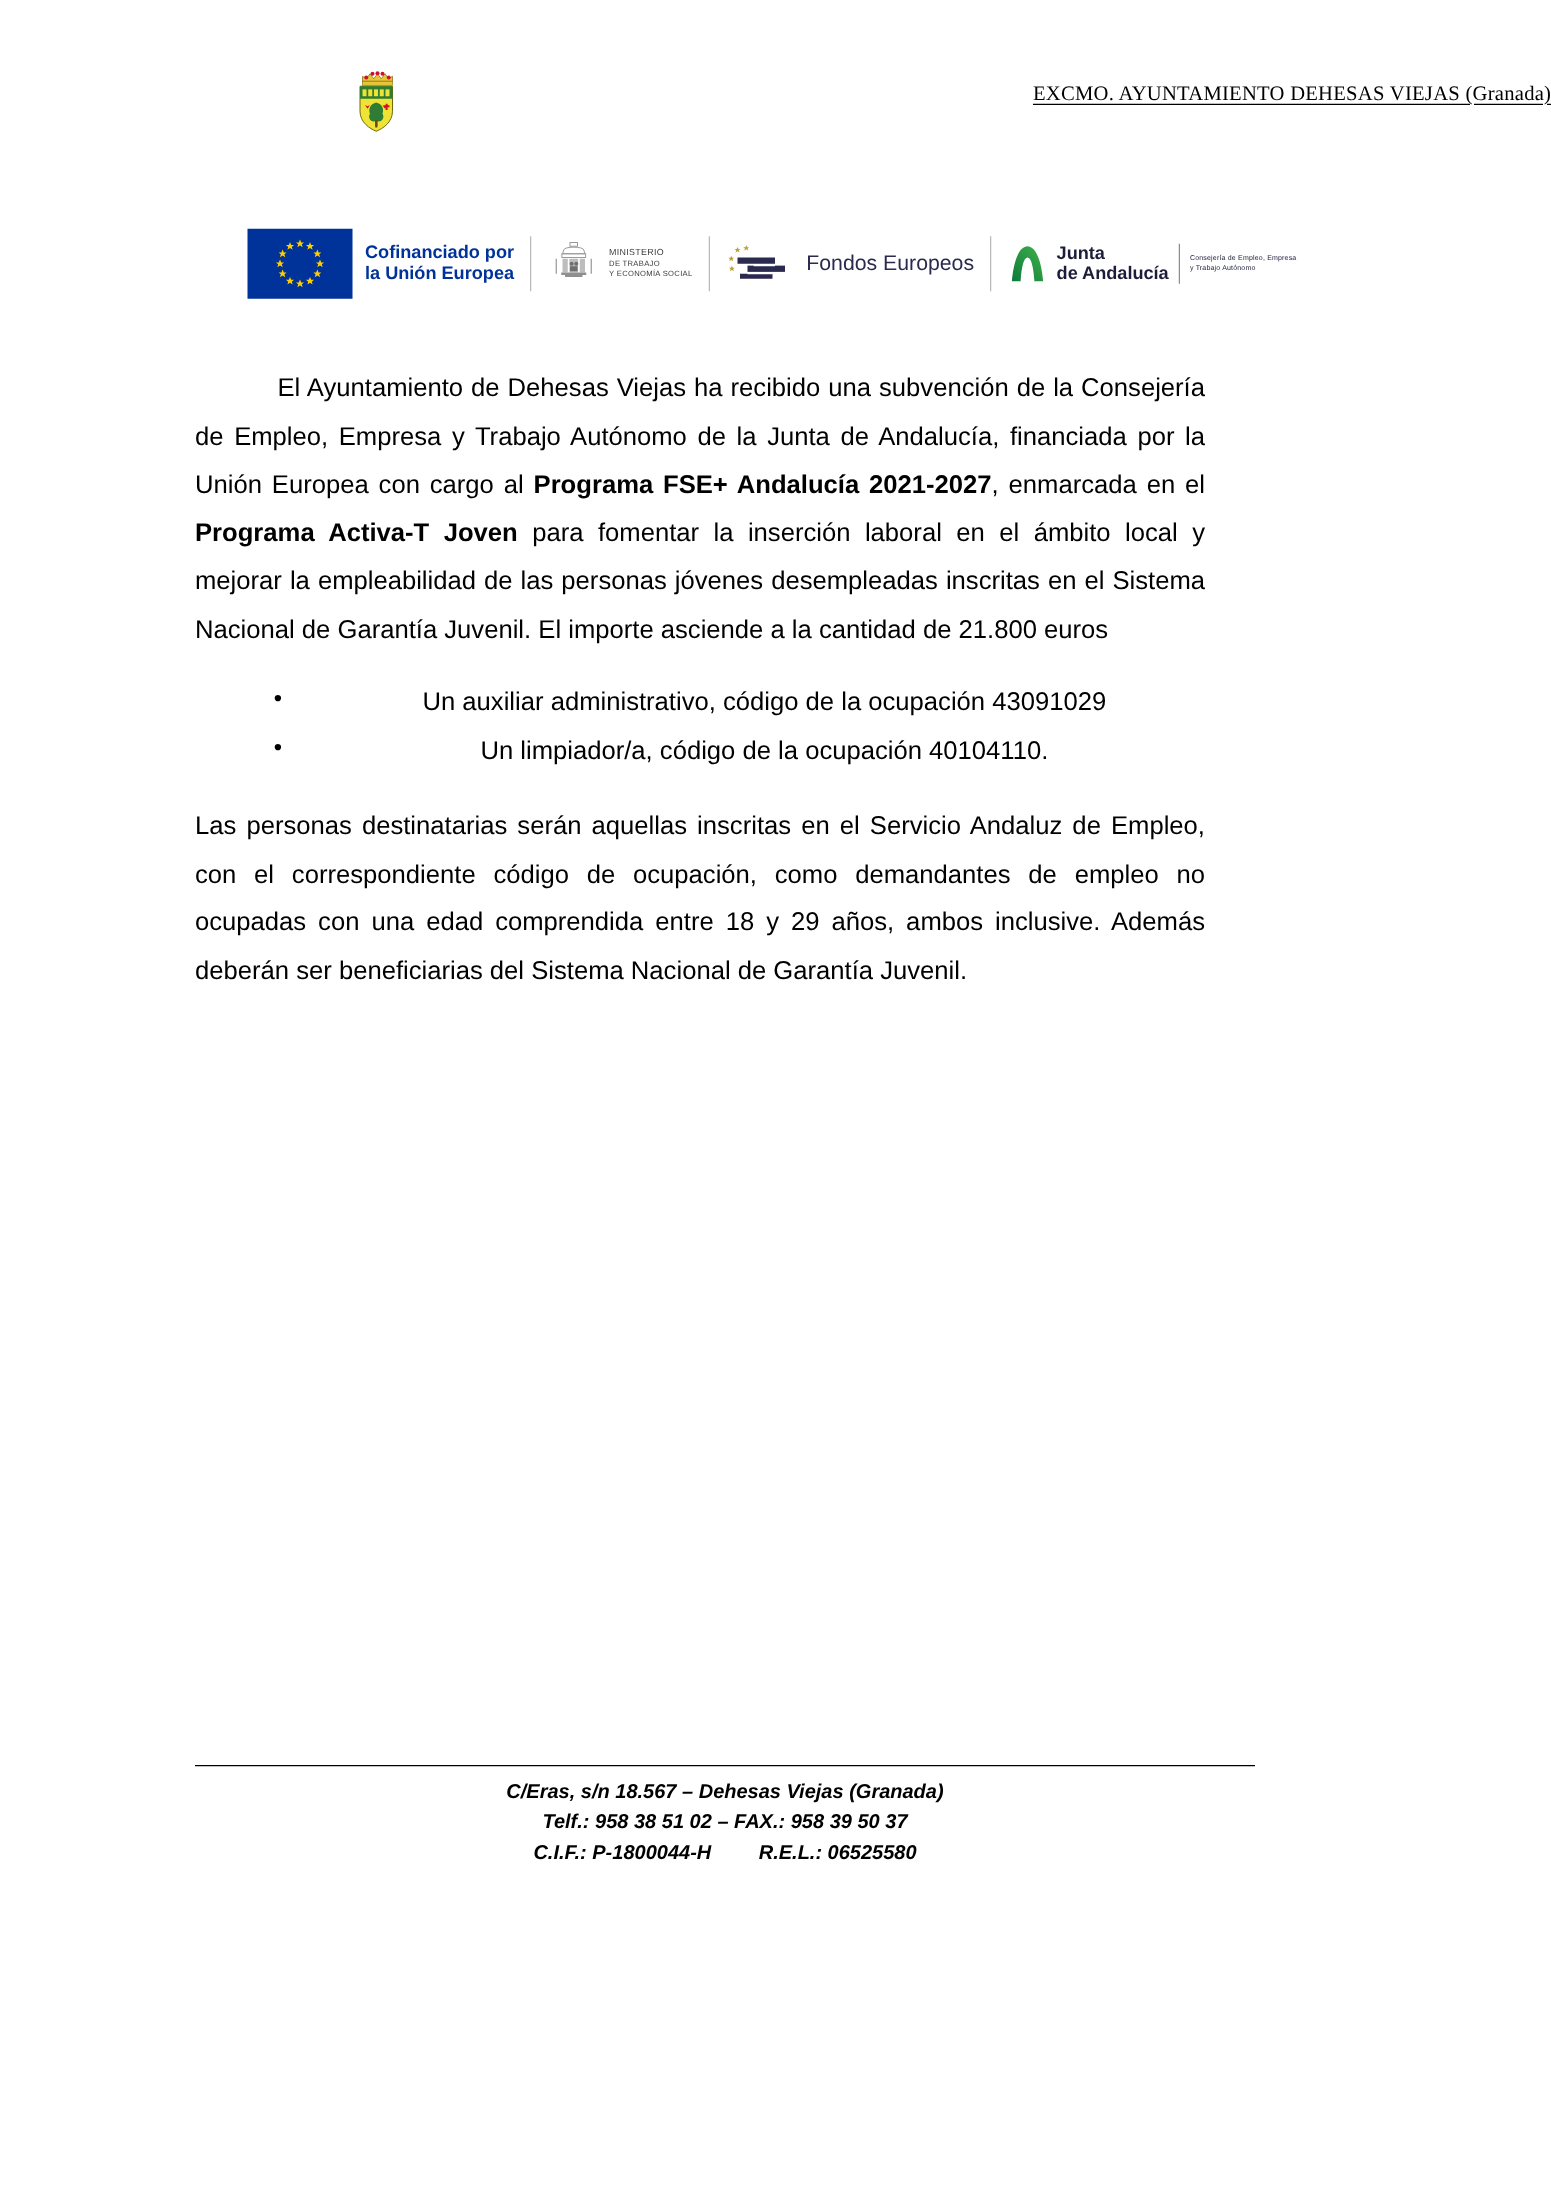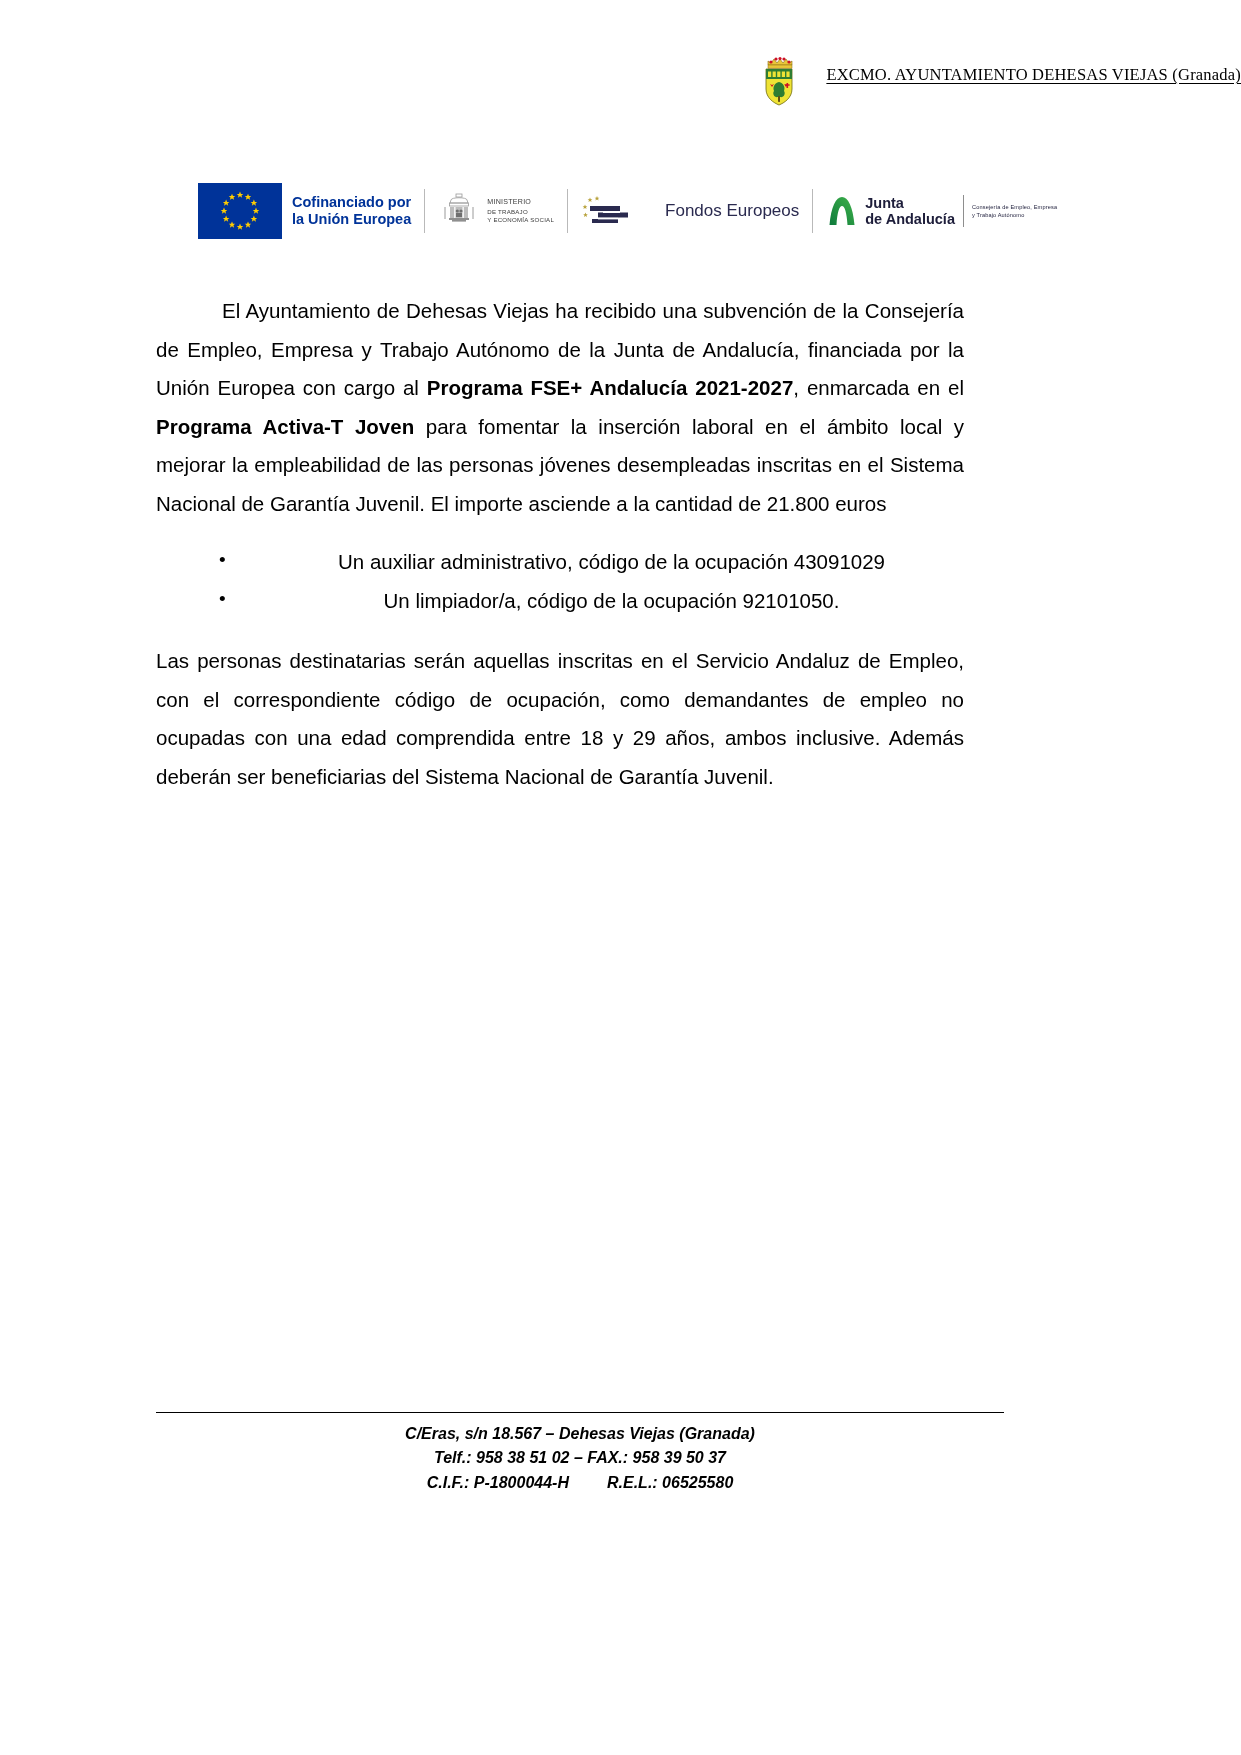--- a/index.html
+++ b/index.html
@@ -17,21 +17,21 @@
   }
 
   
   .letterhead {
     position: absolute;
     left: 0;
     top: 52px;
     width: 1241px;
     display: flex;
     align-items: flex-start;
-    justify-content: flex-end;
+    justify-content: space-between;
     padding-left: 283px;
     box-sizing: border-box;
   }
   .crest {
     width: 36px;
     height: 55px;
     position: relative;
     flex: 0 0 auto;
   }
   .crest svg { display:block; }
@@ -93,21 +93,21 @@
     font-size: 6.1px;
     line-height: 1.32;
     letter-spacing: .25px;
     white-space: nowrap;
   }
   .min-text .l1 { font-size: 7.1px; }
 
   
   .fe-mark { width: 60px; height: 34px; flex: 0 0 auto; }
   .fe-text {
-    margin-left: 24px;
+    margin-left: 4px;
     color: #2a2a4f;
     font-size: 17px;
     white-space: nowrap;
   }
 
   
   .junta-mark { width: 32px; height: 34px; flex: 0 0 auto; }
   .junta-text {
     margin-left: 7px;
     color: #1d1d3a;
@@ -351,21 +351,21 @@
 
   </div>
 
   <div class="body-area">
 
     <p class="indent"><span>El Ayuntamiento de Dehesas Viejas ha recibido una subvención de la Consejería de Empleo, Empresa y Trabajo Autónomo de la Junta de Andalucía, financiada por la Unión Europea con cargo al </span><strong>Programa FSE+ Andalucía 2021-2027</strong><span>, enmarcada en el </span><strong>Programa Activa-T Joven</strong><span> para fomentar la inserción laboral en el ámbito local y mejorar la empleabilidad de las personas jóvenes desempleadas inscritas en el Sistema Nacional de Garantía Juvenil. El importe asciende a la cantidad de 21.800 euros</span></p>
 
 
     <ul class="bullets">
       <li>Un auxiliar administrativo, código de la ocupación 43091029</li>
-      <li>Un limpiador/a, código de la ocupación 92101050.</li>
+      <li>Un limpiador/a, código de la ocupación 40104110.</li>
     </ul>
 
     <p>Las personas destinatarias serán aquellas inscritas en el Servicio Andaluz de Empleo, con el correspondiente código de ocupación, como demandantes de empleo no ocupadas con una edad comprendida entre 18 y 29 años, ambos inclusive. Además deberán ser beneficiarias del Sistema Nacional de Garantía Juvenil.</p>
 
   </div>
 
   <div class="footer">
     <div class="footer-rule"></div>
     <div class="footer-lines">
       <div>C/Eras, s/n 18.567 – Dehesas Viejas (Granada)</div>

